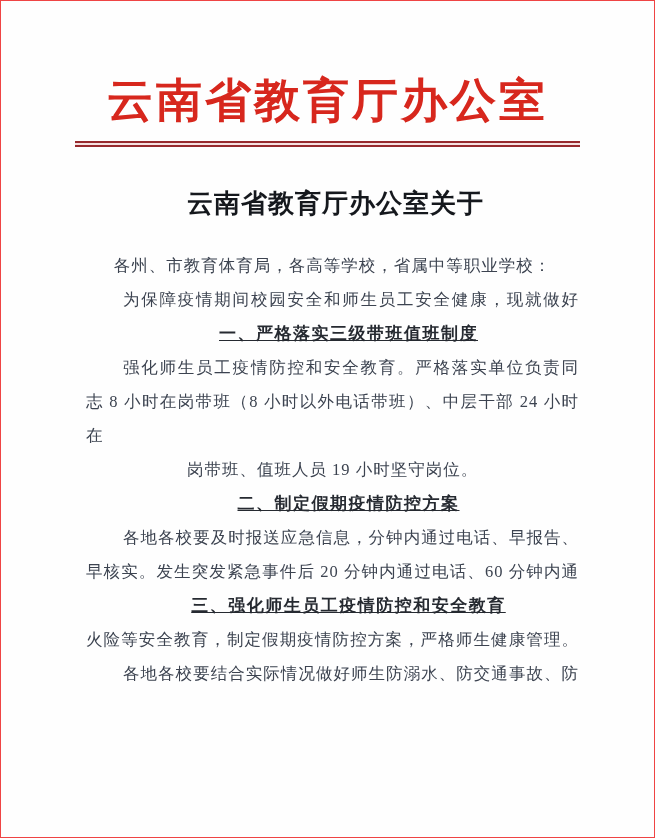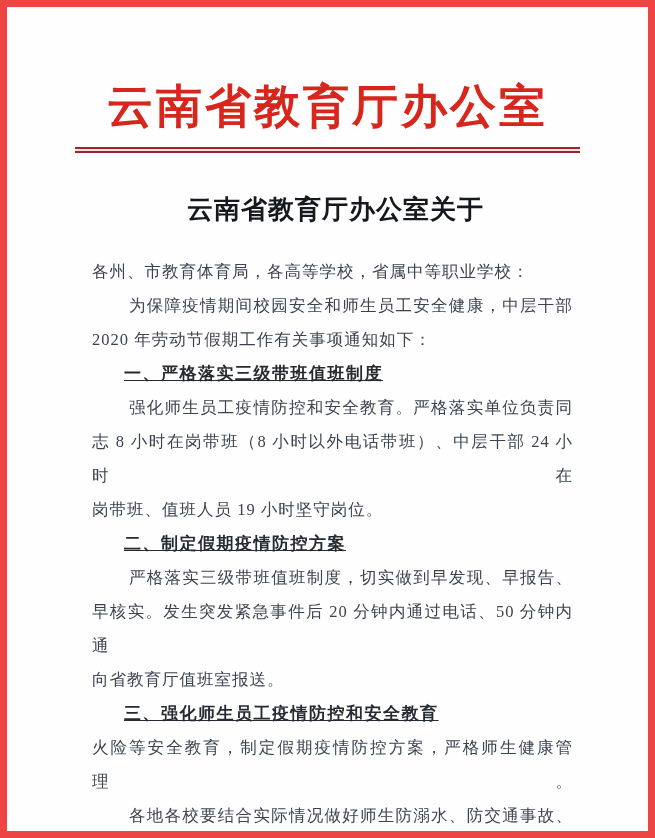--- a/index.html
+++ b/index.html
@@ -6,21 +6,21 @@
     margin: 0;
     padding: 0;
     background: #ffffff;
   }
   .page {
     position: relative;
     width: 655px;
     height: 838px;
     box-sizing: border-box;
     background: #fefefe;
-    border: 7px solid #ef4444;
+    border: 1px solid #ef4444;
     overflow: hidden;
     font-family: "Liberation Serif", serif;
   }
   .letterhead {
     margin-top: 70px;
     text-align: center;
     font-family: "DejaVu Serif", serif;
     font-weight: bold;
     font-size: 46px;
     line-height: 58px;
@@ -54,21 +54,21 @@
   .doc-body {
     margin-top: 24px;
     padding: 0 75px 0 85px;
   }
   .bodyline {
     font-family: "Liberation Serif", serif;
     font-size: 16.5px;
     line-height: 34px;
     letter-spacing: 1px;
     color: #3c4350;
-    text-align: left;
+    text-align: center;
     white-space: normal;
   }
   .bodyline.just {
     text-align: justify;
     text-align-last: justify;
     text-justify: inter-character;
   }
   .bodyline.indent {
     text-indent: 37px;
   }
@@ -92,31 +92,29 @@
   <div class="rule"></div>
 
   <div class="doc-title">
     <span class="t-line">云南省教育厅办公室关于</span>
   </div>
 
   <div class="doc-body">
 
     <div class="bodyline">各州、市教育体育局，各高等学校，省属中等职业学校：</div>
 
-    <div class="bodyline just indent">为保障疫情期间校园安全和师生员工安全健康，中层干部</div>
-    <div class="bodyline">2020 年劳动节假期工作有关事项通知如下：</div>
+    <div class="bodyline just indent">为保障疫情期间校园安全和师生员工安全健康，现就做好</div>
 
     <div class="bodyline heading">一、严格落实三级带班值班制度</div>
     <div class="bodyline just indent">强化师生员工疫情防控和安全教育。严格落实单位负责同</div>
     <div class="bodyline just">志 8 小时在岗带班（8 小时以外电话带班）、中层干部 24 小时在</div>
     <div class="bodyline">岗带班、值班人员 19 小时坚守岗位。</div>
 
     <div class="bodyline heading">二、制定假期疫情防控方案</div>
-    <div class="bodyline just indent">严格落实三级带班值班制度，切实做到早发现、早报告、</div>
-    <div class="bodyline just">早核实。发生突发紧急事件后 20 分钟内通过电话、50 分钟内通</div>
-    <div class="bodyline">向省教育厅值班室报送。</div>
+    <div class="bodyline just indent">各地各校要及时报送应急信息，分钟内通过电话、早报告、</div>
+    <div class="bodyline just">早核实。发生突发紧急事件后 20 分钟内通过电话、60 分钟内通</div>
 
     <div class="bodyline heading">三、强化师生员工疫情防控和安全教育</div>
     <div class="bodyline just">火险等安全教育，制定假期疫情防控方案，严格师生健康管理。</div>
     <div class="bodyline just indent">各地各校要结合实际情况做好师生防溺水、防交通事故、防</div>
 
   </div>
 </div>
 
 </body></html>

